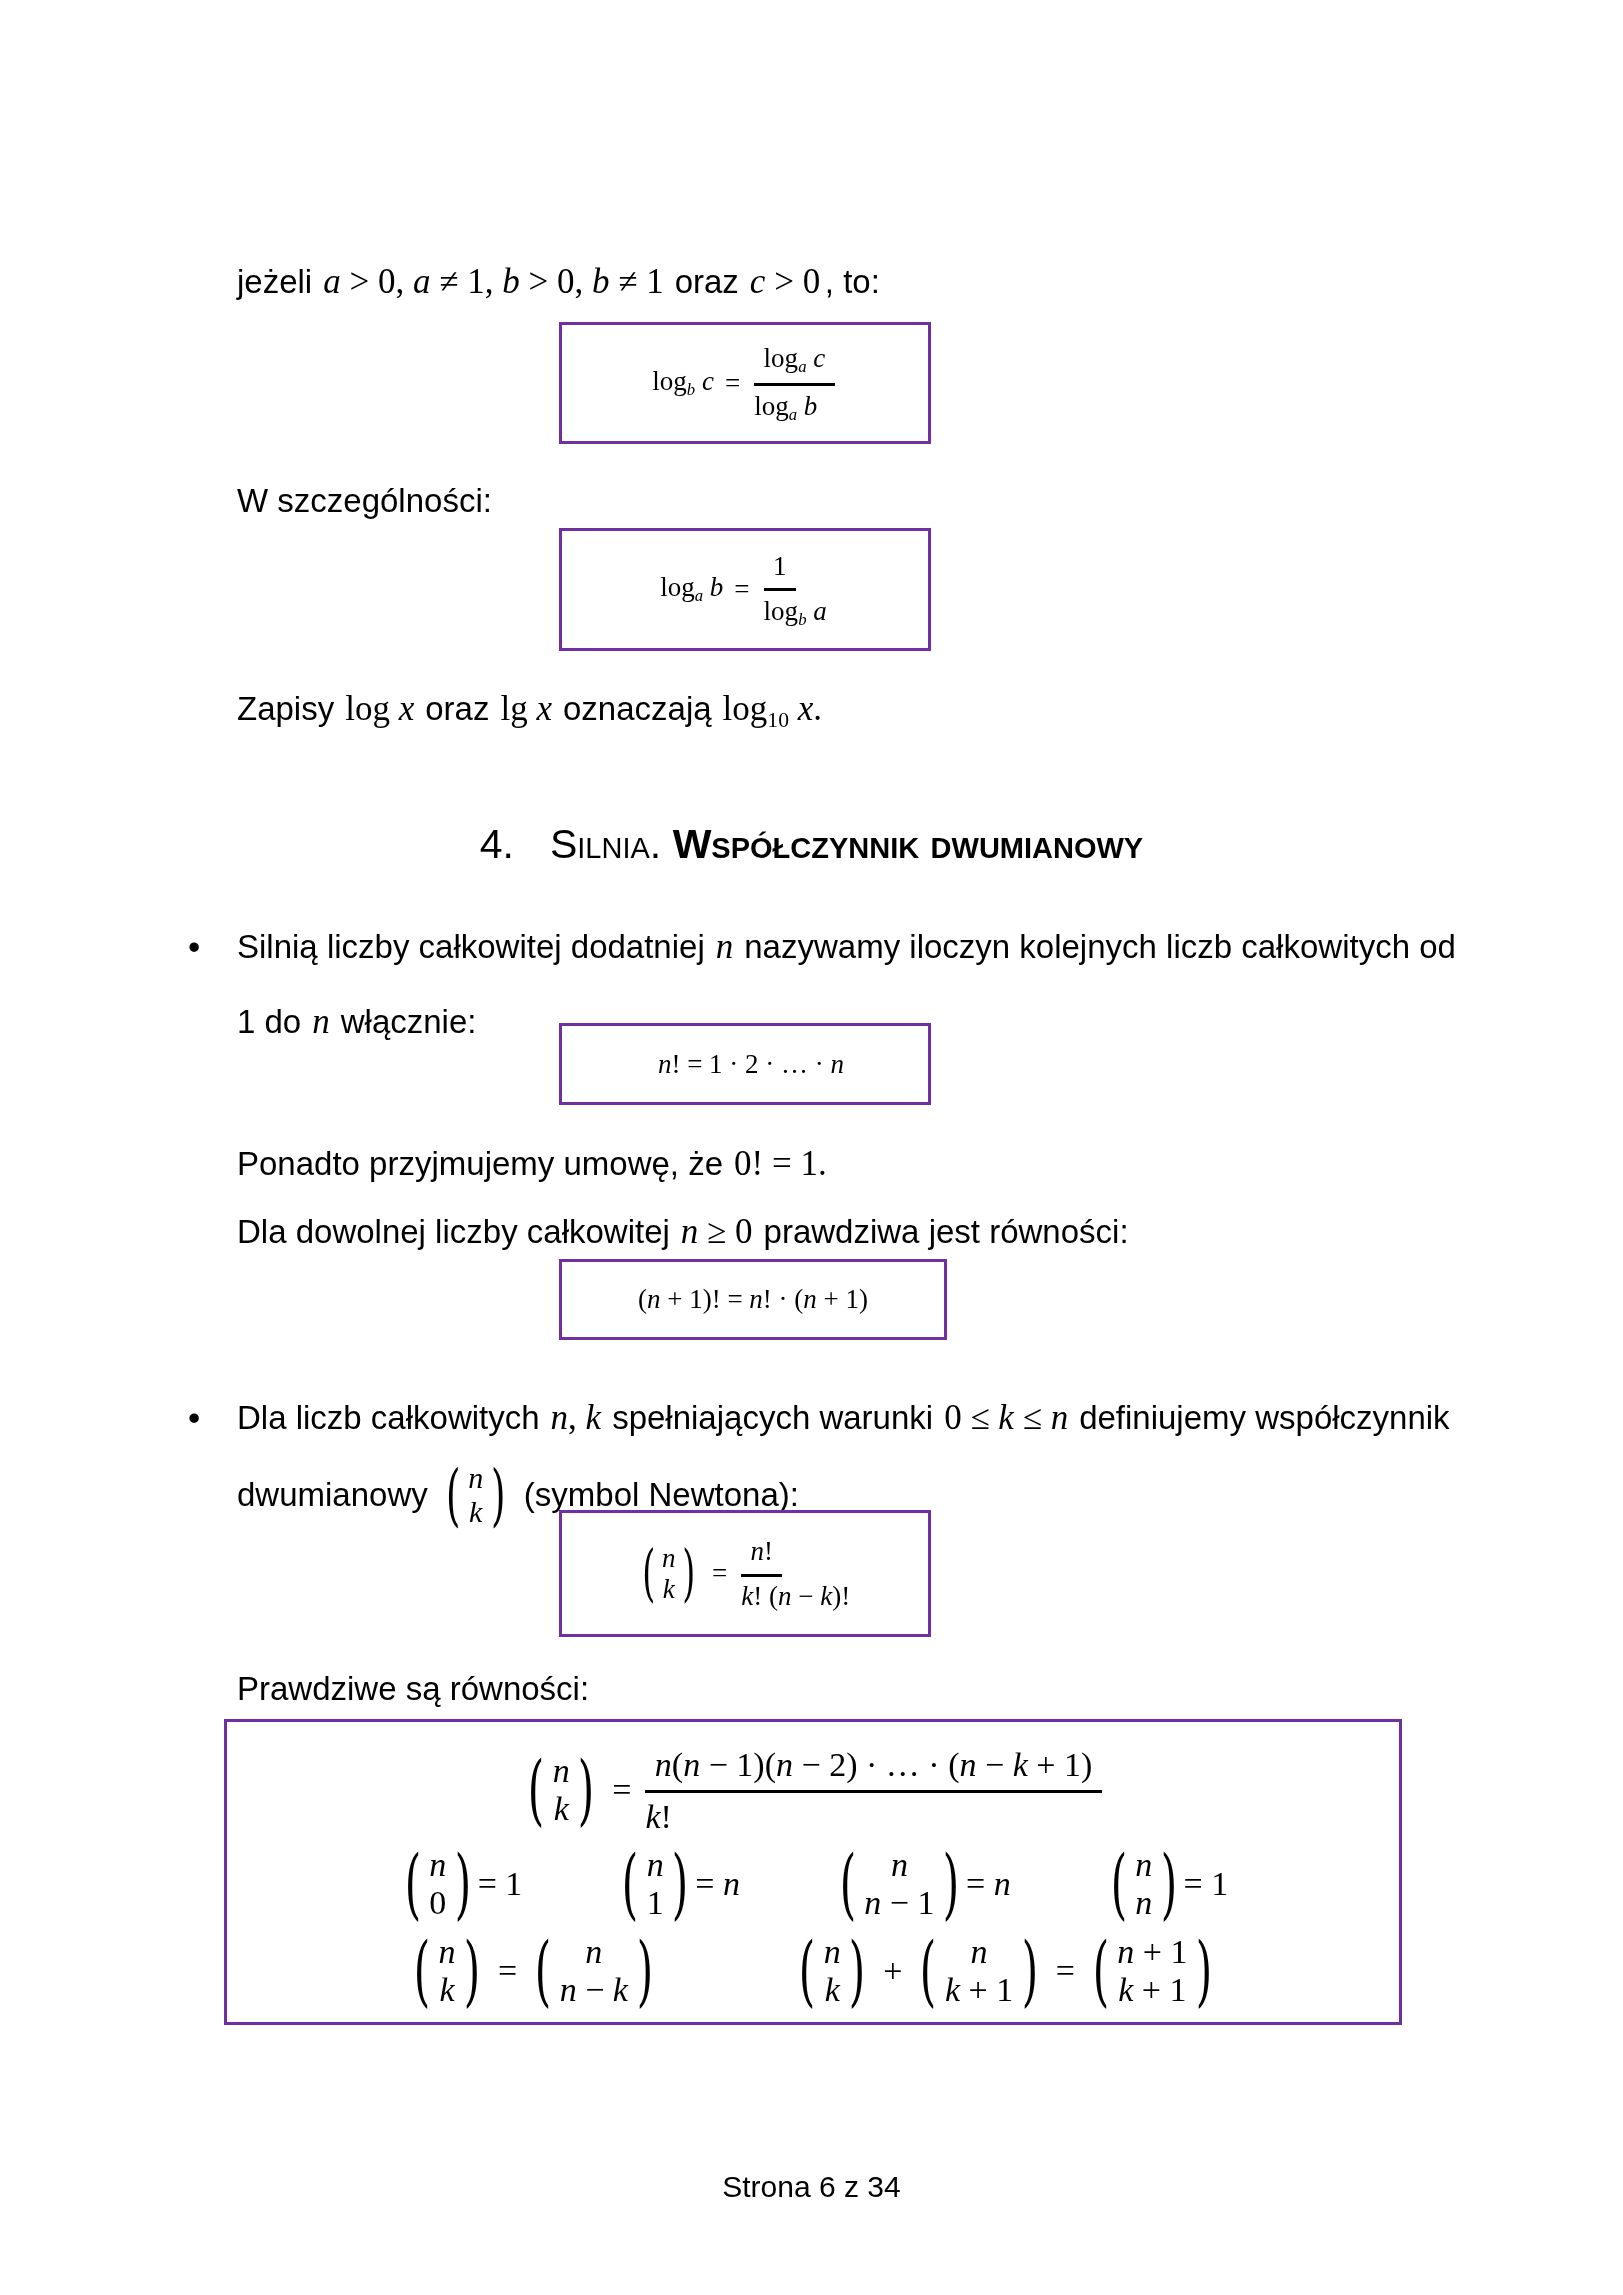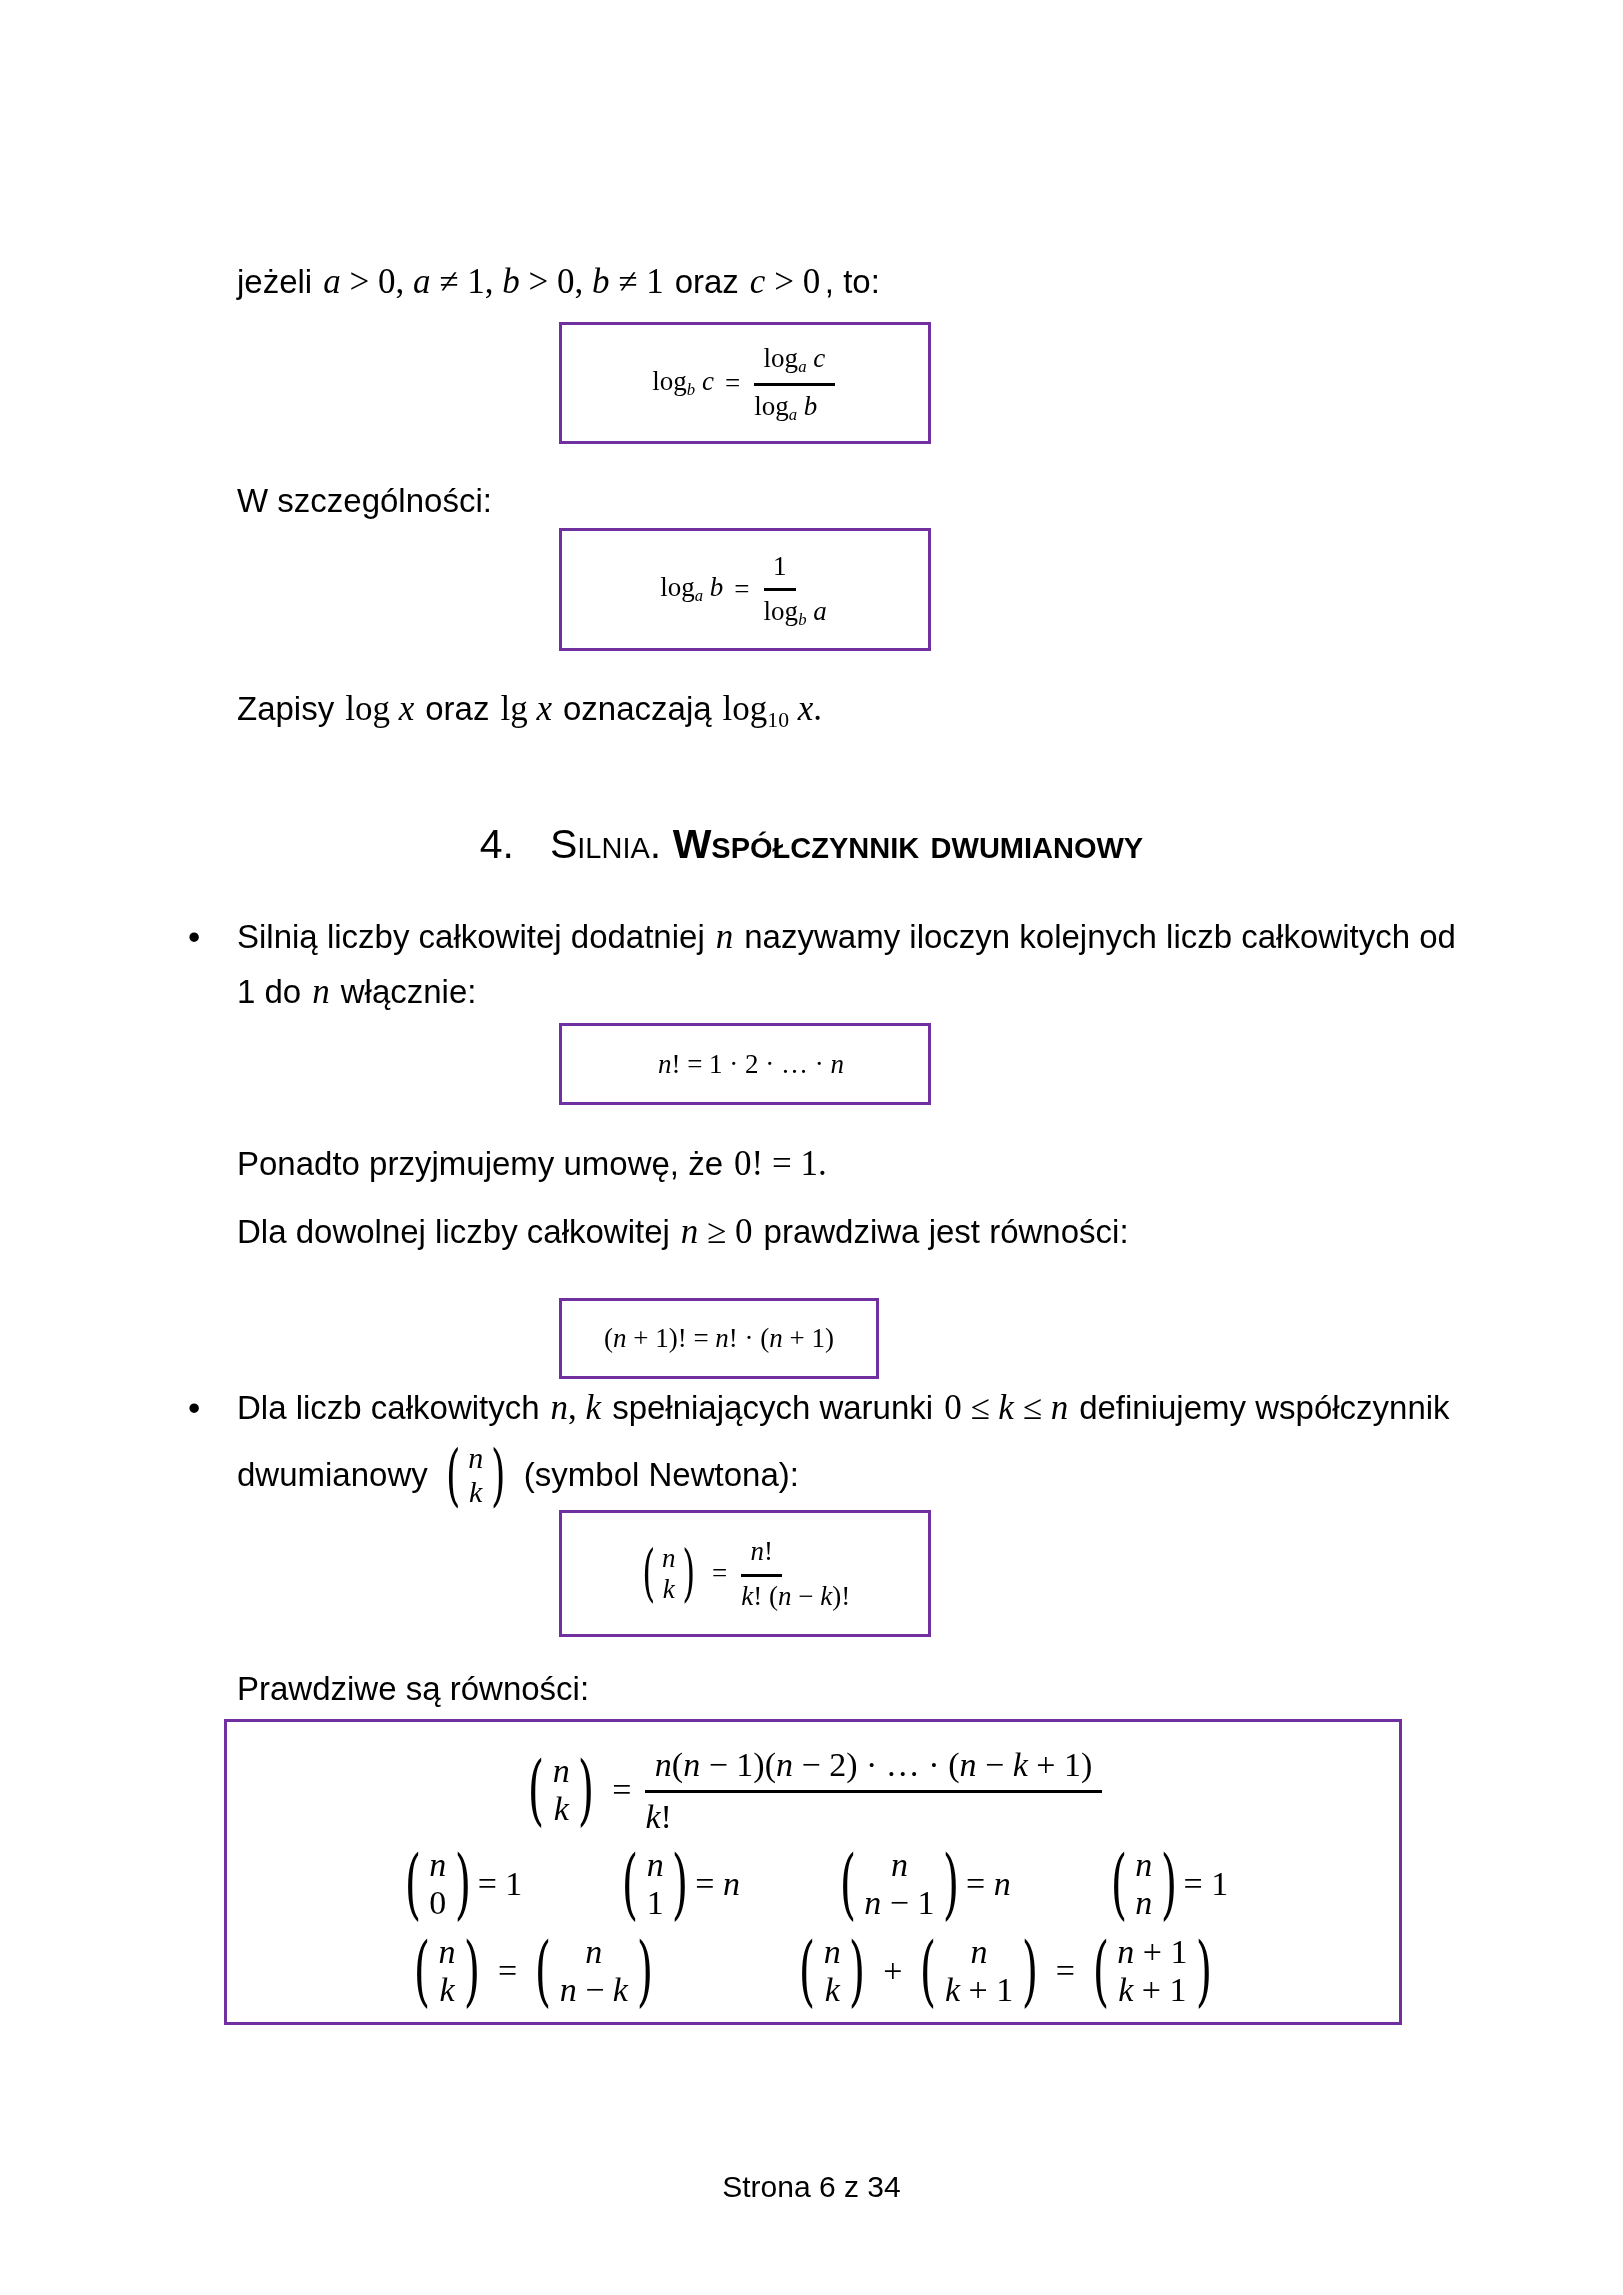--- a/index.html
+++ b/index.html
@@ -6,21 +6,21 @@
   html,body { background:#ffffff; }
   .page {
     position:relative; width:1623px; height:2295px;
     background:#ffffff; color:#000;
     font-family:"Liberation Sans", sans-serif;
     overflow:hidden;
   }
   .abs { position:absolute; }
   .body-text { font-size:33px; line-height:1.5; white-space:nowrap; }
   
-  .imath { font-family:"Liberation Serif", serif; font-size:35px; margin:2px 11px; }
+  .imath { font-family:"Liberation Serif", serif; font-size:35px; margin:12px 11px; }
   .imath.tight { margin:0 4.7px 0 11px; }
   .mt-u { font-style:normal; }
   .mt-i { font-style:italic; }
   .mt-si { font-style:italic; font-size:0.62em; vertical-align:-0.3em; }
   .mt-su { font-style:normal; font-size:0.62em; vertical-align:-0.3em; }
   
   .formula-box {
     border:3.9px solid #7030A0;
     display:flex; align-items:center; justify-content:center;
     font-family:"Liberation Serif", serif; font-size:27px;
@@ -122,21 +122,21 @@
   </div>
 
   <div class="abs body-text" style="left:237px; top:1138px;">
     <span>Ponadto przyjmujemy umowę, że</span><span class="imath"><span class="mt-u">0! = 1.</span></span>
   </div>
 
   <div class="abs body-text" style="left:237px; top:1206px;">
     <span>Dla dowolnej liczby całkowitej</span><span class="imath"><span class="mt-i">n</span><span class="mt-u"> ≥ 0</span></span><span>prawdziwa jest równości:</span>
   </div>
 
-  <div class="abs formula-box" style="left:559px; top:1298px; width:320px; height:81px;align-items:center;">
+  <div class="abs formula-box" style="left:559px; top:1259px; width:388px; height:81px;align-items:center;">
     <span><span class="mt-u">(</span><span class="mt-i">n</span><span class="mt-u"> + 1)! = </span><span class="mt-i">n</span><span class="mt-u">! · (</span><span class="mt-i">n</span><span class="mt-u"> + 1)</span></span>
   </div>
 
   <div class="abs bullet-item" style="left:188px; top:1386px;">
     <div class="bullet-row">
       <span class="bullet-dot">•</span>
       <span>Dla liczb całkowitych</span>
         <span class="imath"><span class="mt-i">n</span><span class="mt-u">, </span><span class="mt-i">k</span></span>
         <span>spełniających warunki</span>
         <span class="imath"><span class="mt-u">0 ≤ </span><span class="mt-i">k</span><span class="mt-u"> ≤ </span><span class="mt-i">n</span></span>

